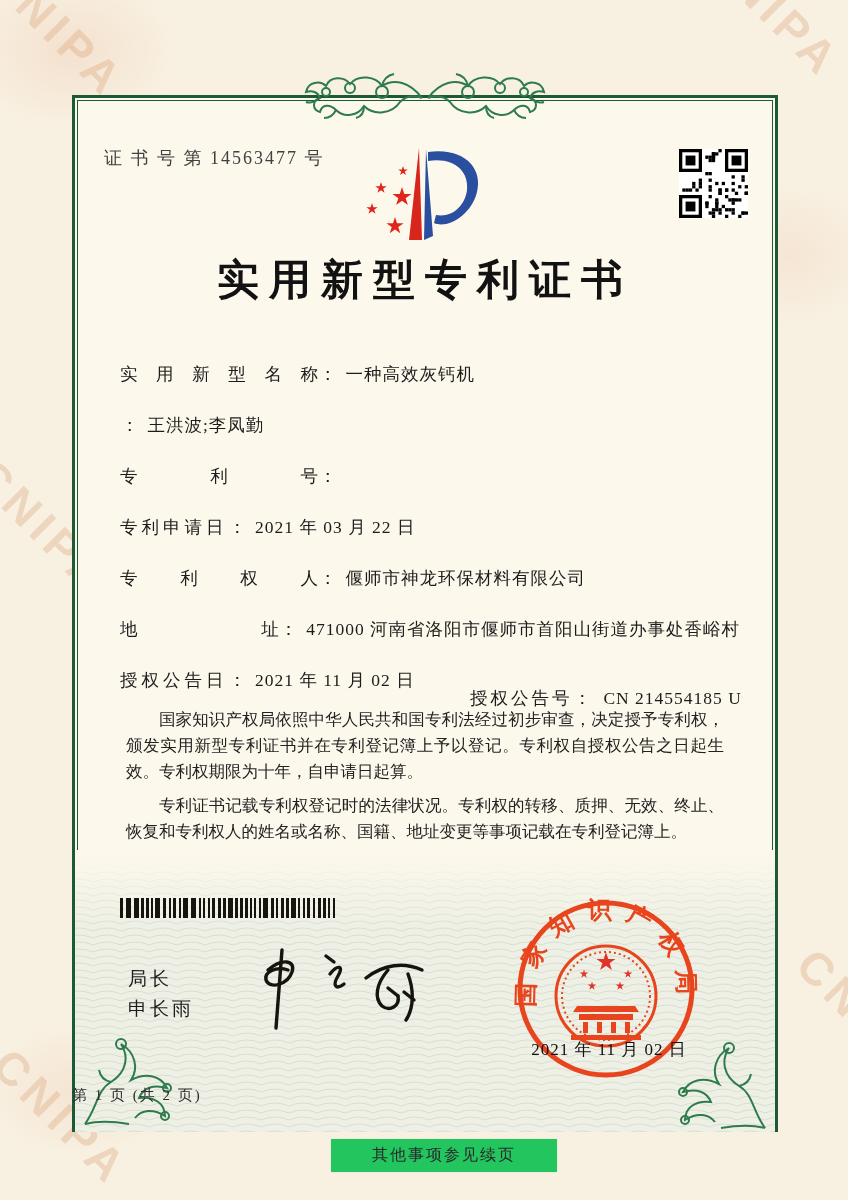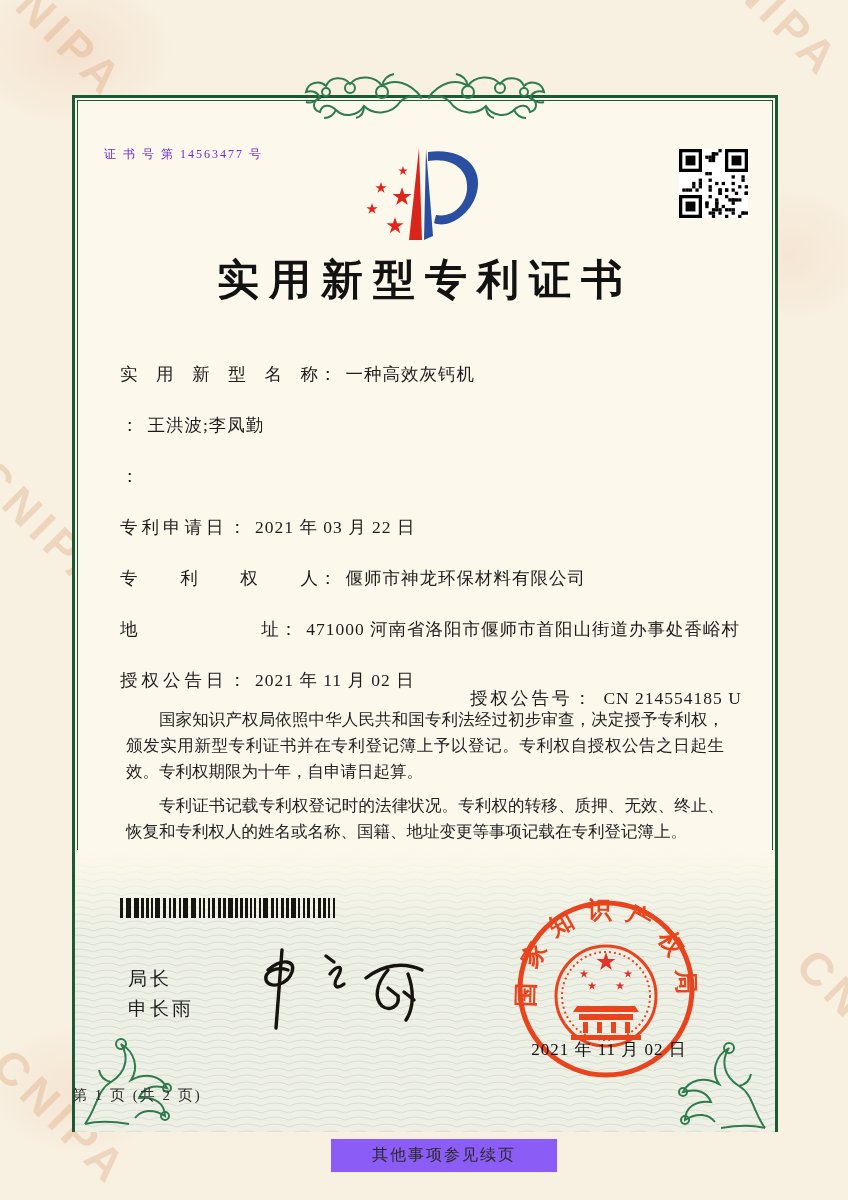--- a/index.html
+++ b/index.html
@@ -23,21 +23,21 @@
   
   .panel{position:absolute;left:72px;top:95px;width:706px;height:1037px;background:#fdf8ec;border:3px solid #1b5a35;box-sizing:border-box;}
   .panel-inner-line{position:absolute;inset:2px;border:1px solid #1b5a35;pointer-events:none;}
 
   
   .waves-zone{position:absolute;left:75px;top:850px;width:700px;height:282px;background:#eef0e5;overflow:hidden;}
   .waves-fade{position:absolute;left:0;top:0;width:100%;height:80px;background:linear-gradient(#fdf8ec,rgba(253,248,236,0));}
 
   .ornament{position:absolute;pointer-events:none;}
 
-  .cert-no{position:absolute;left:104px;top:146px;font-size:12px;letter-spacing:2px;color:#6d28d9;}
+  .cert-no{position:absolute;left:104px;top:146px;font-size:18px;letter-spacing:2px;color:#404040;}
   .logo{position:absolute;left:346px;top:134px;}
   .qr{position:absolute;left:679px;top:149px;width:69px;height:69px;}
 
   .title{position:absolute;left:72px;top:252px;width:706px;text-align:center;font-size:42px;font-weight:700;letter-spacing:10px;color:#121212;}
 
   .fields{position:absolute;left:120px;top:360px;width:620px;}
   .frow{position:relative;display:flex;align-items:baseline;margin-bottom:23px;font-size:17.5px;line-height:28px;color:#1c1c1c;}
   .flabel{display:inline-block;width:198px;text-align:justify;text-align-last:justify;}
   .frow.compact .flabel{width:auto;letter-spacing:4px;}
   .fcolon{margin-left:1px;}
@@ -53,21 +53,21 @@
 
   .signer{position:absolute;left:128px;top:966px;font-size:19px;letter-spacing:3px;color:#1b1b1b;}
   .signer .name{margin-top:4px;}
   .signature{position:absolute;left:238px;top:940px;}
 
   .seal{position:absolute;left:511px;top:894px;}
   .seal-date{position:absolute;left:519px;top:1038px;width:180px;text-align:center;font-size:17px;letter-spacing:1px;color:#111;z-index:5;}
 
   .page-no{position:absolute;left:72px;top:1086px;width:706px;text-align:left;font-size:15px;letter-spacing:2px;color:#2c2c2c;}
 
-  .note-box{position:absolute;left:331px;top:1139px;width:226px;height:33px;background:#8b5cf6;display:flex;align-items:center;justify-content:center;box-shadow:0 0 2px rgba(0,0,0,.08);}
+  .note-box{position:absolute;left:331px;top:1139px;width:226px;height:33px;background:#22c55e;display:flex;align-items:center;justify-content:center;box-shadow:0 0 2px rgba(0,0,0,.08);}
   .note-box span{font-size:16px;letter-spacing:2px;color:#2a2a2a;}
 </style>
 </head>
 <body>
 
 <div class="page">
 
   <div class="blush b1"></div>
   <div class="blush b2"></div>
   <div class="blush b3"></div>
@@ -275,20 +275,21 @@
     <div class="frow">
       <span class="flabel">实用新型名称</span>
         <span class="fcolon">：</span>
       <span class="fvalue">一种高效灰钙机</span>
     </div>
     <div class="frow">
         <span class="fcolon">：</span>
       <span class="fvalue">王洪波;李凤勤</span>
     </div>
     <div class="frow">
+      <span class="flabel">专利号</span>
         <span class="fcolon">：</span>
     </div>
     <div class="frow compact">
       <span class="flabel">专利申请日</span>
         <span class="fcolon">：</span>
       <span class="fvalue">2021 年 03 月 22 日</span>
     </div>
     <div class="frow">
       <span class="flabel">专利权人</span>
         <span class="fcolon">：</span>

